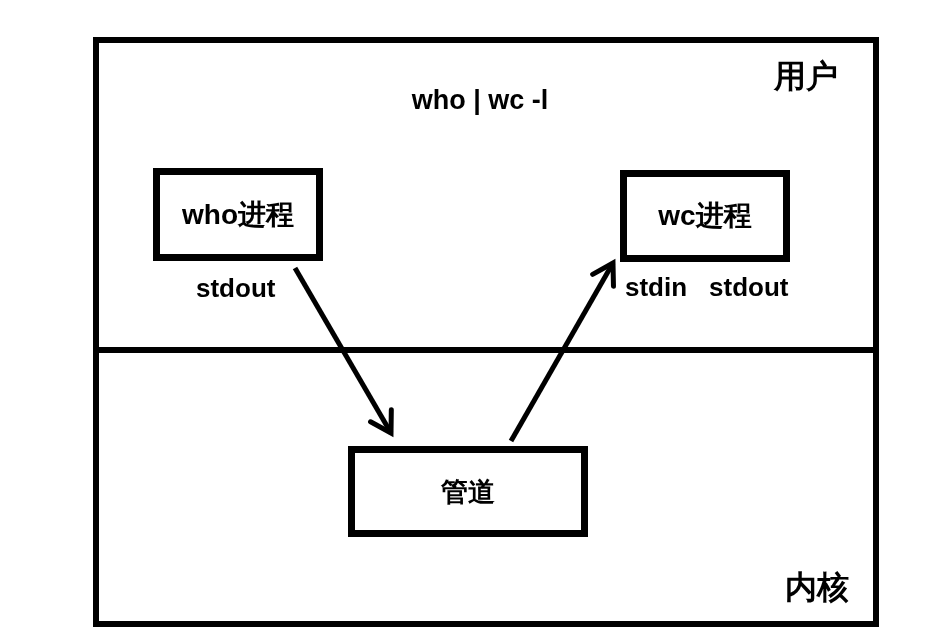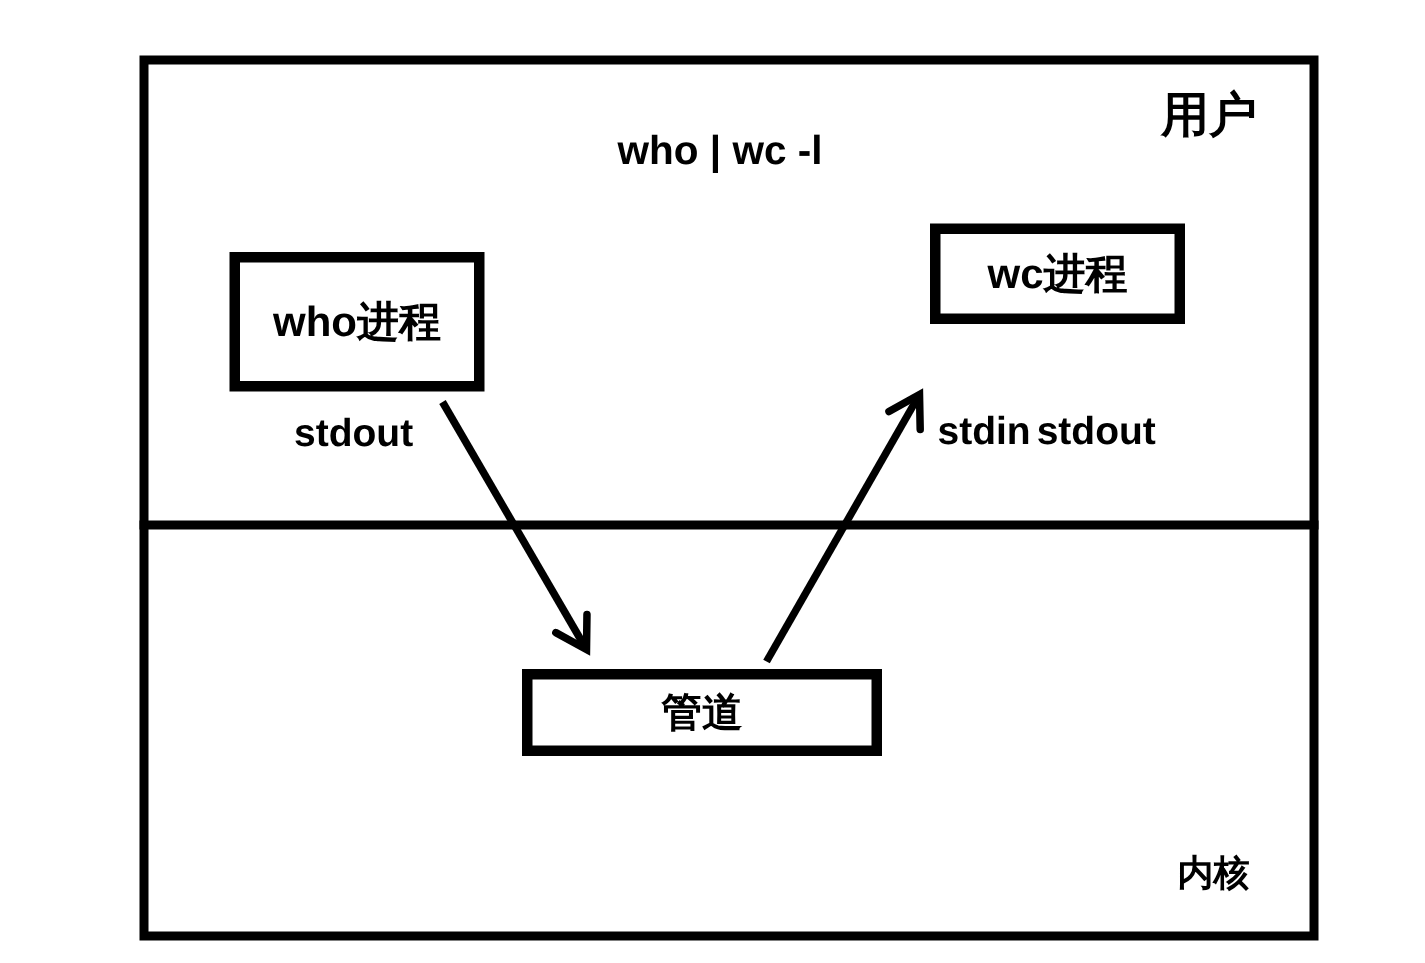--- a/index.html
+++ b/index.html
@@ -42,40 +42,40 @@
     border: 7px solid var(--stroke);
     background: var(--bg);
     display: flex;
     align-items: center;
     justify-content: center;
     font-weight: bold;
     font-size: 28px;
     color: var(--stroke);
   }
   .node-who { left: 153px; top: 168px; width: 170px; height: 93px; }
-  .node-wc  { left: 620px; top: 149px; width: 170px; height: 67px; }
-  .node-pipe{ left: 348px; top: 446px; width: 240px; height: 58px; font-size: 27px; }
+  .node-wc  { left: 620px; top: 170px; width: 170px; height: 92px; }
+  .node-pipe{ left: 348px; top: 446px; width: 240px; height: 91px; font-size: 27px; }
   .label {
     position: absolute;
     font-weight: bold;
     color: var(--stroke);
     white-space: nowrap;
   }
   .label-command {
     left: 480px;
     top: 85px;
     transform: translateX(-50%);
     font-size: 27px;
   }
   .label-user   { left: 774px; top: 55px;  font-size: 32px; }
-  .label-kernel { left: 785px; top: 566px; font-size: 24px; }
+  .label-kernel { left: 785px; top: 566px; font-size: 32px; }
   .label-stdout-who { left: 196px; top: 273px; font-size: 26px; }
   .label-io-wc {
     left: 625px; top: 272px; font-size: 26px;
-    display: flex; gap: 4px;
+    display: flex; gap: 22px;
   }
   .arrows {
     position: absolute;
     left: 0; top: 0;
     width: 950px;
     height: 642px;
     pointer-events: none;
     color: var(--stroke);
   }
 </style>

